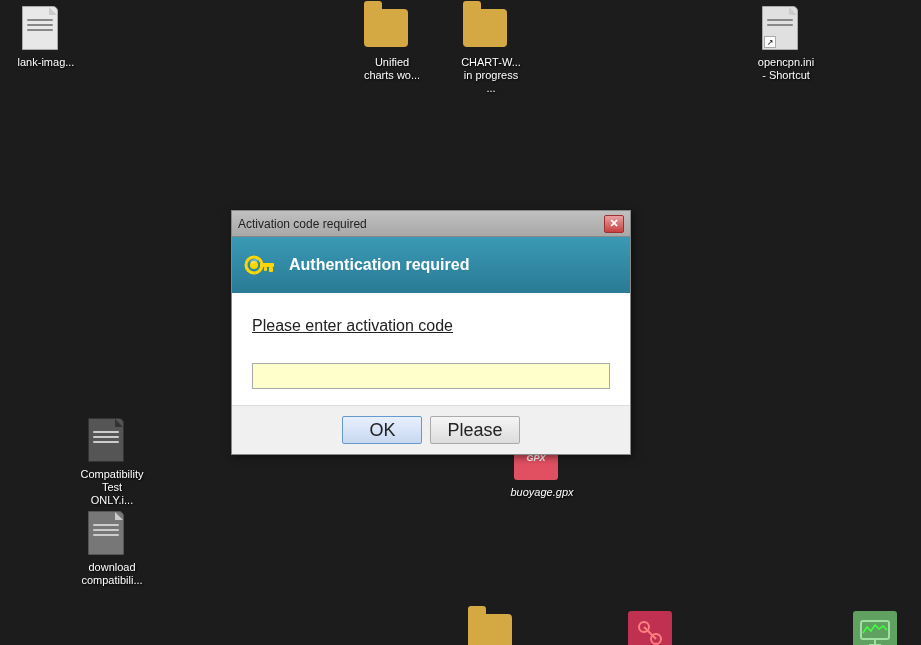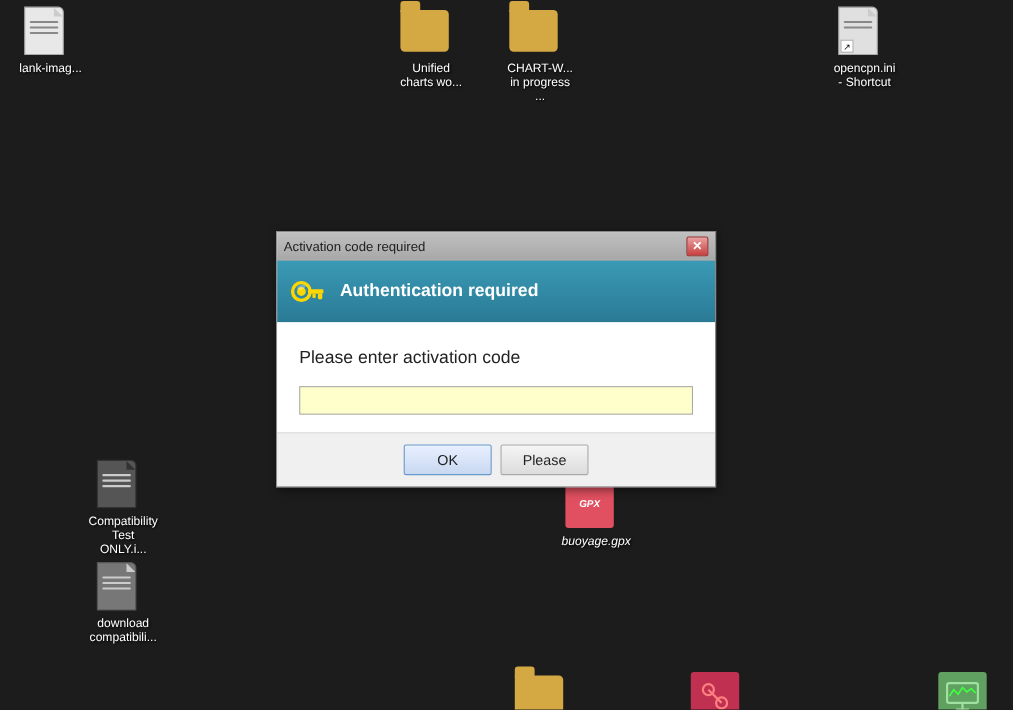--- a/index.html
+++ b/index.html
@@ -49,21 +49,21 @@
       line-height: 1.2;
       word-wrap: break-word;
       max-width: 76px;
       margin-left: 12px;
     }
 
     
     .dialog-window {
       position: absolute;
       top: 210px;
-      left: 251px;
+      left: 231px;
       width: 400px;
       background: #f0f0f0;
       border: 1px solid #888;
       box-shadow: 2px 2px 8px rgba(0,0,0,0.5);
       pointer-events: all;
     }
 
     
     .dialog-titlebar {
       background: linear-gradient(to bottom, #c0c0c0, #a8a8a8);
@@ -120,21 +120,22 @@
 
     
     .dialog-body {
       background: #ffffff;
       padding: 24px 20px 16px 20px;
     }
 
     .dialog-message {
       font-size: 16px;
       color: #222;
-      margin-bottom: 16px;
+      margin-bottom: 28px;
+      text-decoration: underline;
     }
 
     .activation-input {
       width: 100%;
       height: 26px;
       background: #ffffcc;
       border: 1px solid #aaa;
       padding: 2px 4px;
       font-size: 13px;
       outline: none;
@@ -147,21 +148,21 @@
       display: flex;
       justify-content: center;
       gap: 8px;
       border-top: 1px solid #ddd;
     }
 
     .dialog-btn {
       min-width: 80px;
       height: 28px;
       padding: 0 16px;
-      font-size: 13px;
+      font-size: 18px;
       cursor: pointer;
       border: 1px solid #aaa;
       background: linear-gradient(to bottom, #f5f5f5, #dcdcdc);
       border-radius: 2px;
       color: #222;
     }
 
     .dialog-btn-ok {
       border-color: #6699cc;
       background: linear-gradient(to bottom, #e8f0ff, #c8d8f0);

